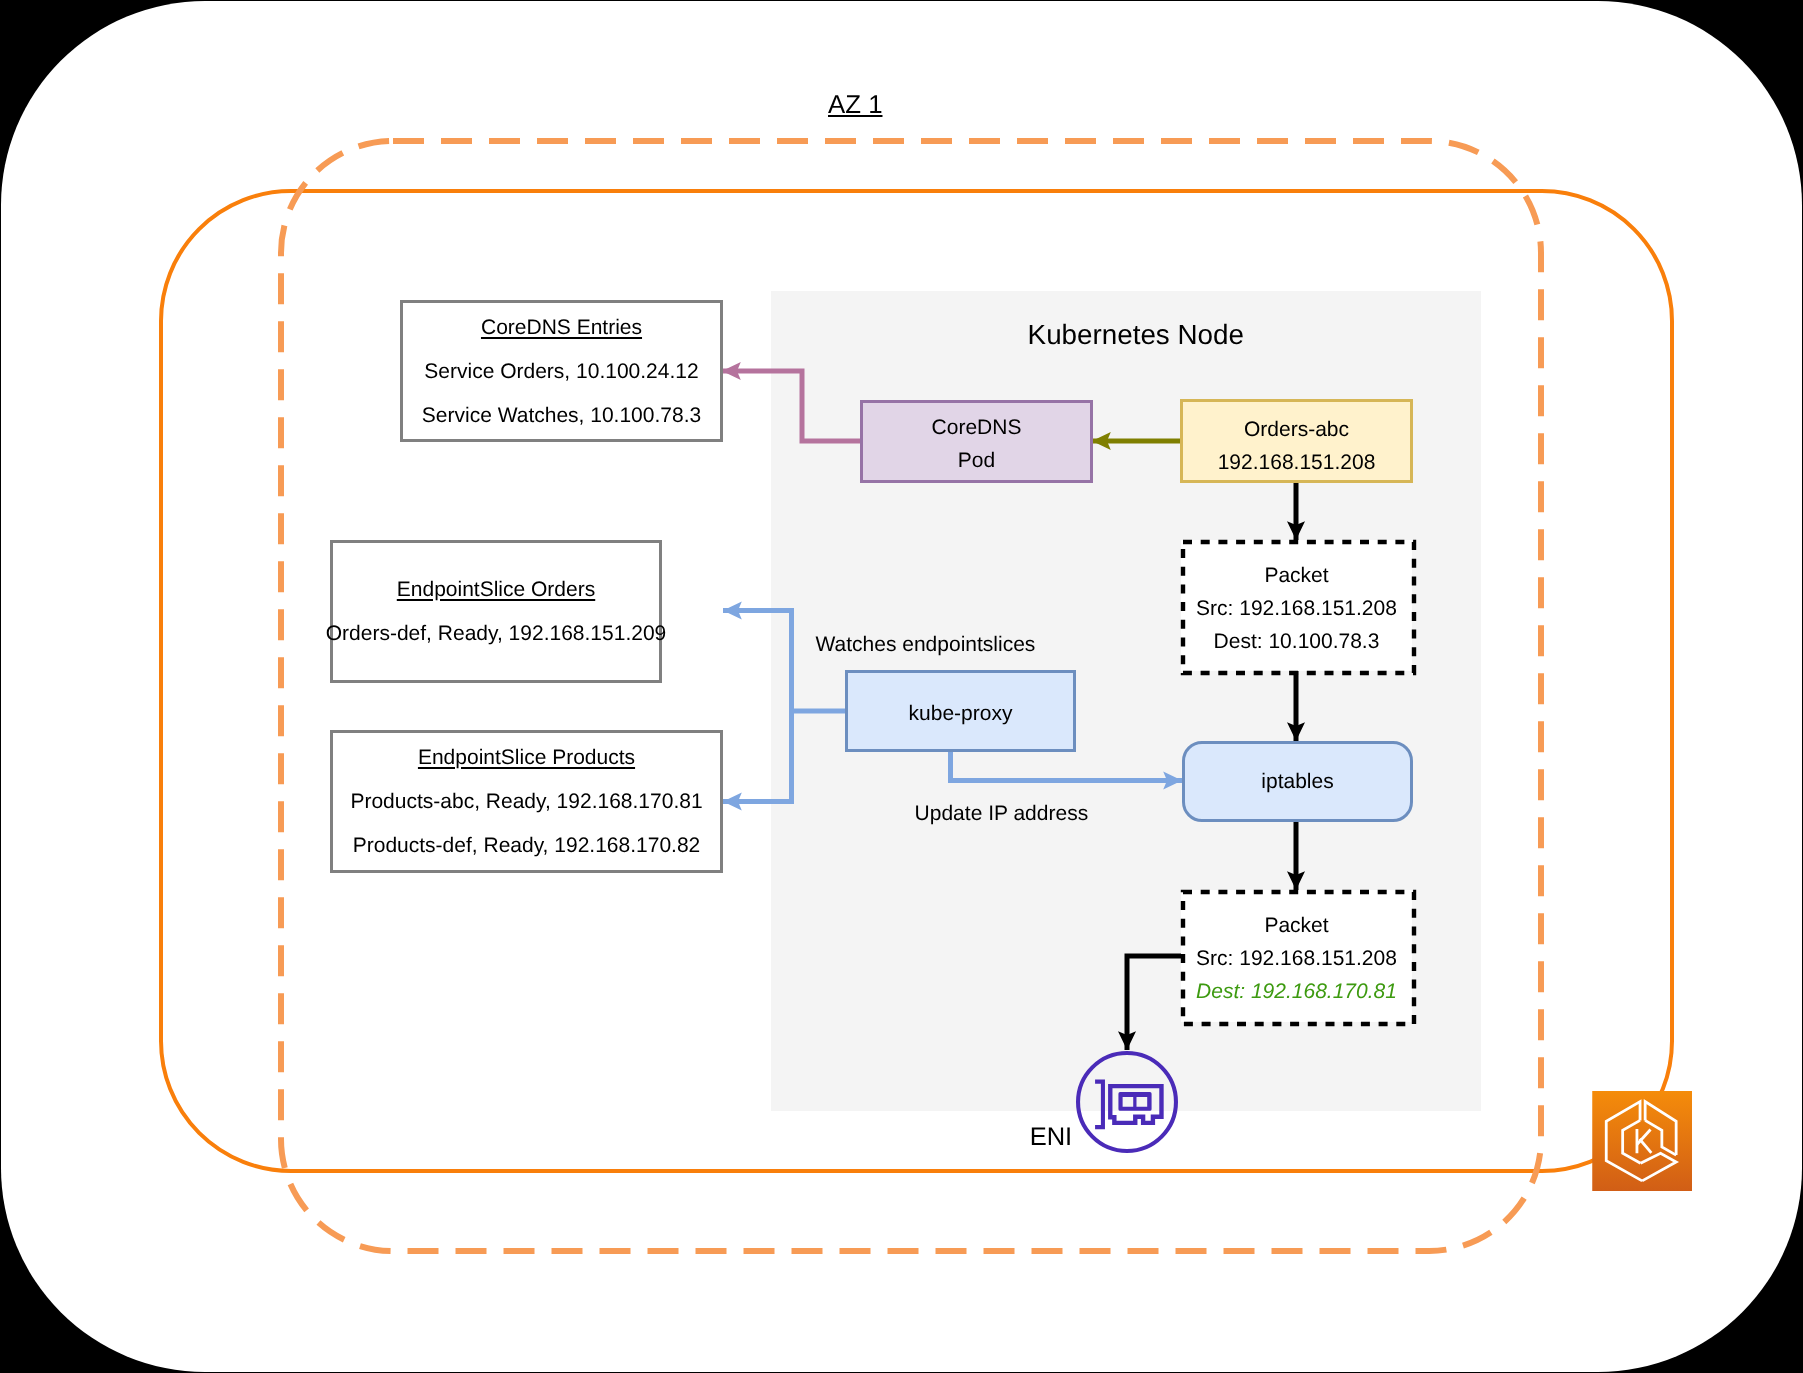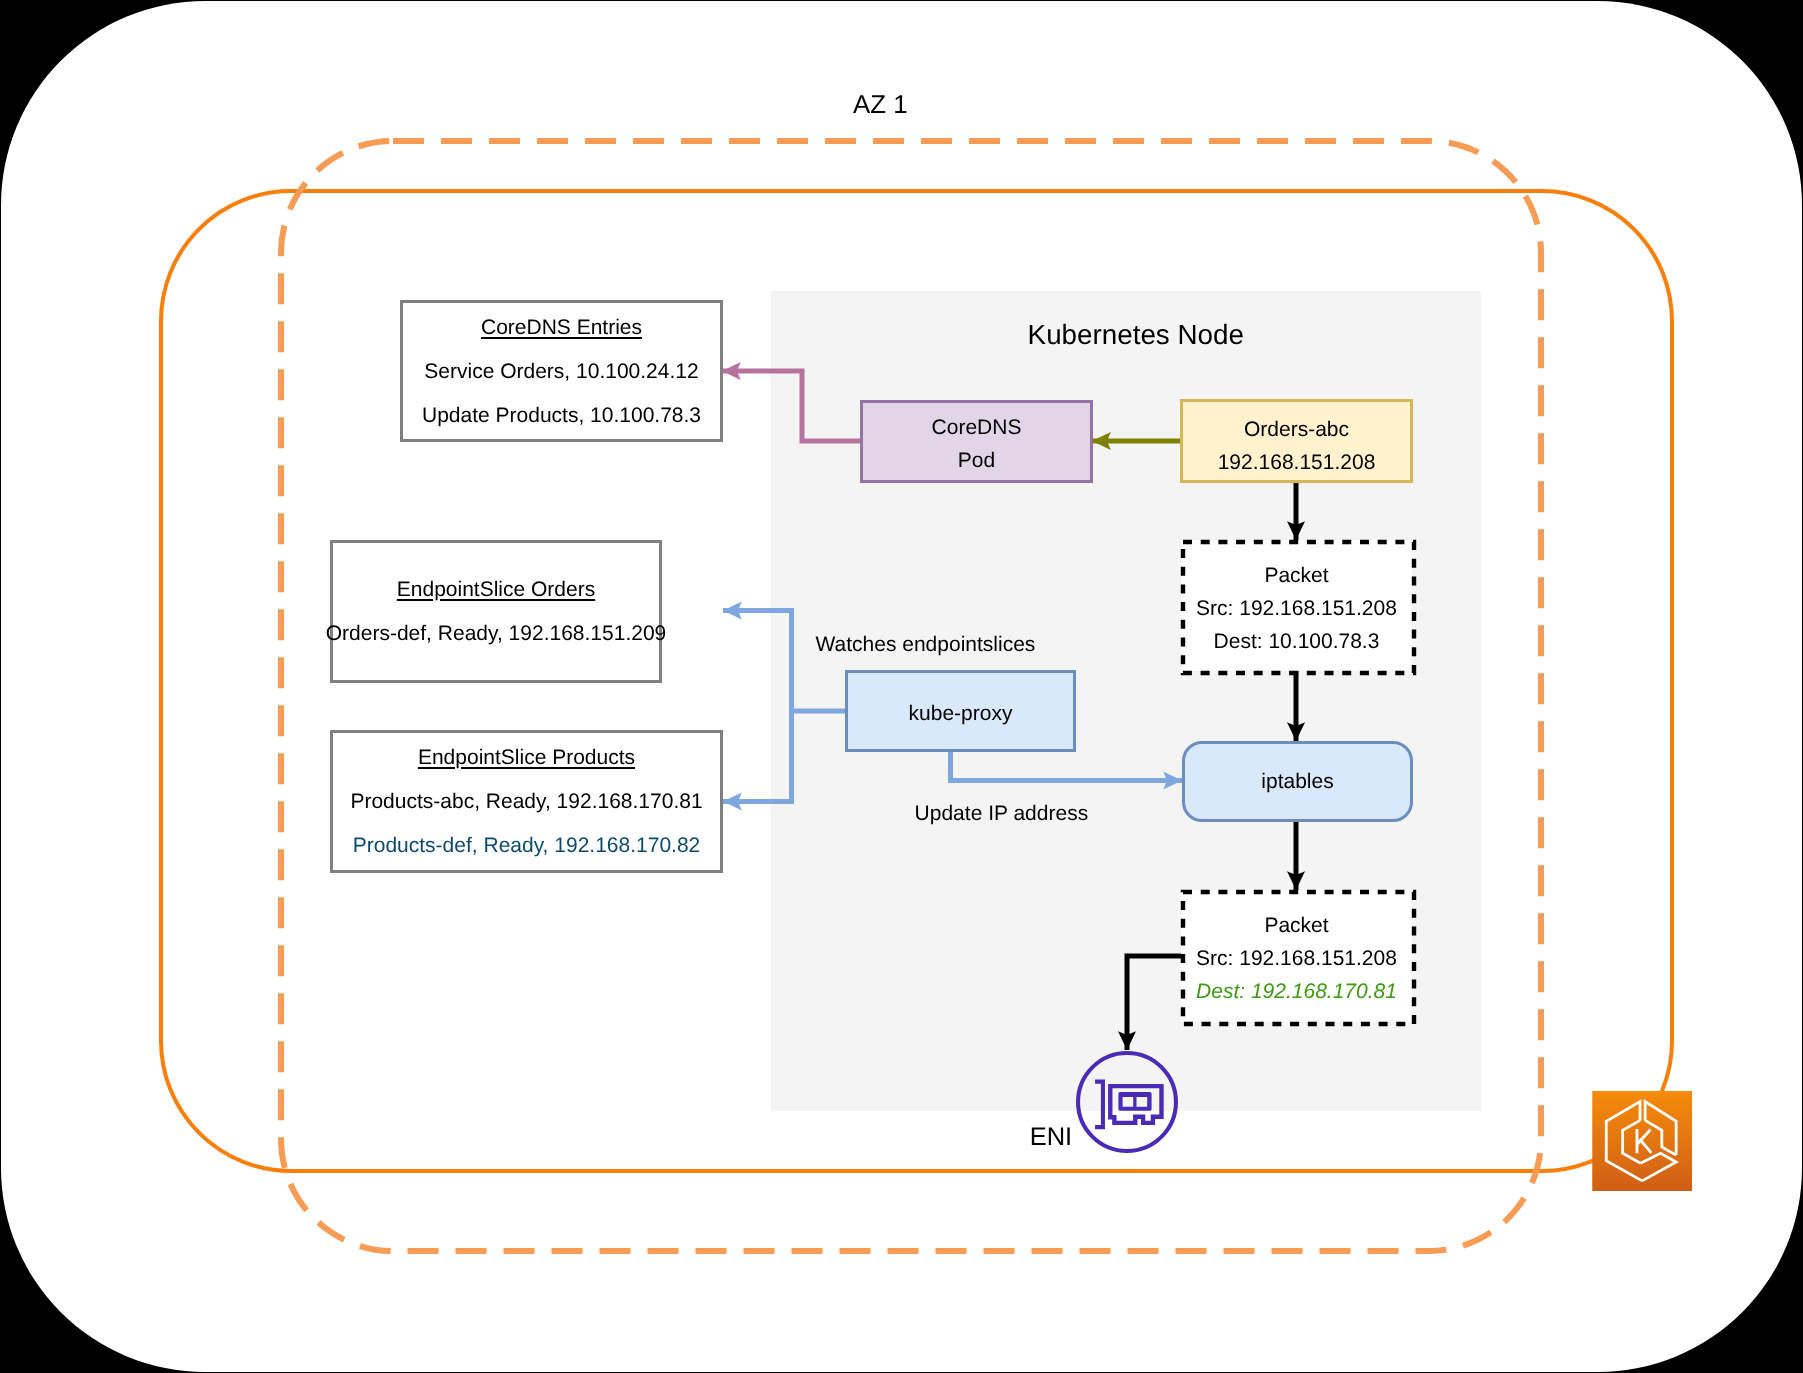--- a/index.html
+++ b/index.html
@@ -31,21 +31,21 @@
 <div id="card">
  <div class="stage">
 
   <div class="node-bg" style="left:771px;top:291px;width:710px;height:820px;"></div>
 
   <svg class="layer" viewBox="0 0 1803 1373">
     <rect x="161" y="191" width="1511" height="980" rx="130" ry="130" fill="none" stroke="#f97f0b" stroke-width="4"></rect>
     <rect x="281" y="141" width="1260" height="1110" rx="112" ry="112" fill="none" stroke="#f79b55" stroke-width="6" stroke-dasharray="31 17"></rect>
   </svg>
 
-  <div class="lbl" style="left:853px;top:91px;font-size:25.8px;">AZ 1</div>
+  <div class="lbl" style="left:828px;top:91px;font-size:25.8px;text-decoration:underline;">AZ 1</div>
 
   <div class="lbl" style="left:1027.6px;top:319px;font-size:27.8px;">Kubernetes Node</div>
 
   <svg class="layer" viewBox="0 0 1803 1373">
     <defs>
       <marker id="ah-pink" viewBox="0 0 20 20" refX="19.4" refY="10" markerWidth="20" markerHeight="20" markerUnits="userSpaceOnUse" orient="auto">
         <path d="M19.4,10 L0.6,1 L4.4,10 L0.6,19 Z" fill="#b5739d"></path>
       </marker>
       <marker id="ah-blue" viewBox="0 0 20 20" refX="19.4" refY="10" markerWidth="20" markerHeight="20" markerUnits="userSpaceOnUse" orient="auto">
         <path d="M19.4,10 L0.6,1 L4.4,10 L0.6,19 Z" fill="#7ea6e0"></path>
@@ -72,32 +72,32 @@
     <path d="M1296,671 L1296,741" fill="none" stroke="#000000" stroke-width="5" marker-end="url(#ah-black)"></path>
 
     <path d="M1296,822 L1296,890" fill="none" stroke="#000000" stroke-width="5" marker-end="url(#ah-black)"></path>
 
     <path d="M1181,956 L1127,956 L1127,1050" fill="none" stroke="#000000" stroke-width="5" marker-end="url(#ah-black)"></path>
   </svg>
 
   <div class="gbox cell" style="left:400px;top:300px;width:323px;height:142px;">
     <div class="t ttl" style="font-size:21px;line-height:33px;">CoreDNS Entries</div>
     <div class="t" style="font-size:21px;line-height:33px;">Service Orders, 10.100.24.12</div>
-    <div class="t" style="font-size:21px;line-height:33px;">Update Products, 10.100.78.3</div>
+    <div class="t" style="font-size:21px;line-height:33px;">Service Watches, 10.100.78.3</div>
   </div>
 
   <div class="gbox cell" style="left:330px;top:540px;width:332px;height:143px;">
     <div class="t ttl" style="font-size:21px;line-height:33px;">EndpointSlice Orders</div>
     <div class="t" style="font-size:21px;line-height:33px;">Orders-def, Ready, 192.168.151.209</div>
   </div>
 
   <div class="gbox cell" style="left:330px;top:730px;width:393px;height:143px;">
     <div class="t ttl" style="font-size:21px;line-height:33px;">EndpointSlice Products</div>
     <div class="t" style="font-size:21px;line-height:33px;">Products-abc, Ready, 192.168.170.81</div>
-    <div class="t" style="font-size:21px;line-height:33px;color:#0c4a6e;">Products-def, Ready, 192.168.170.82</div>
+    <div class="t" style="font-size:21px;line-height:33px;color:#000000;">Products-def, Ready, 192.168.170.82</div>
   </div>
 
   <div class="pbox cell" style="left:860px;top:400px;width:233px;height:83px;padding-top:5px;">
     <div class="t" style="font-size:21px;line-height:33px;">CoreDNS</div>
     <div class="t" style="font-size:21px;line-height:33px;">Pod</div>
   </div>
 
   <div class="ybox cell" style="left:1180px;top:399px;width:233px;height:84px;padding-top:9px;">
     <div class="t" style="font-size:21px;line-height:33px;">Orders-abc</div>
     <div class="t" style="font-size:21px;line-height:33px;">192.168.151.208</div>

